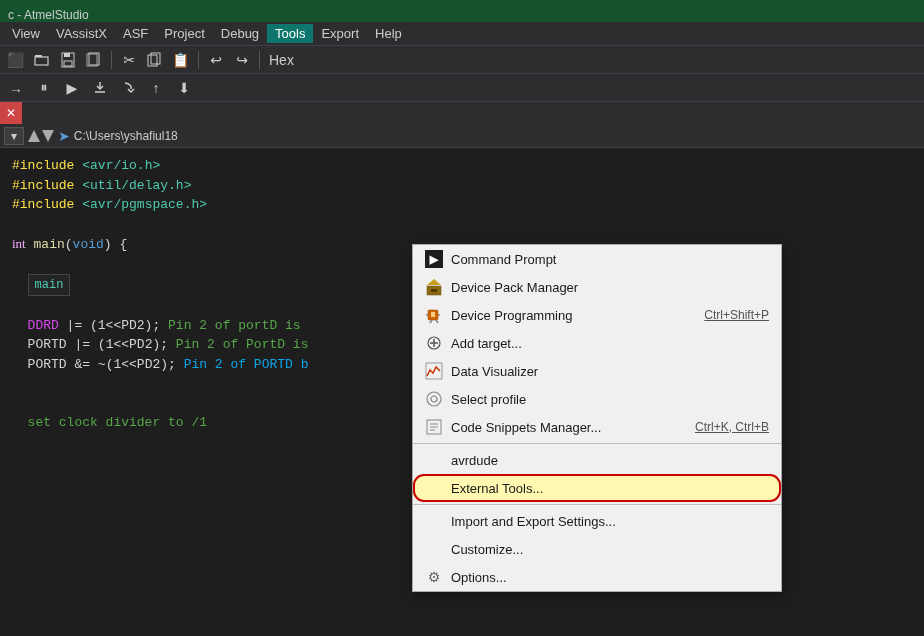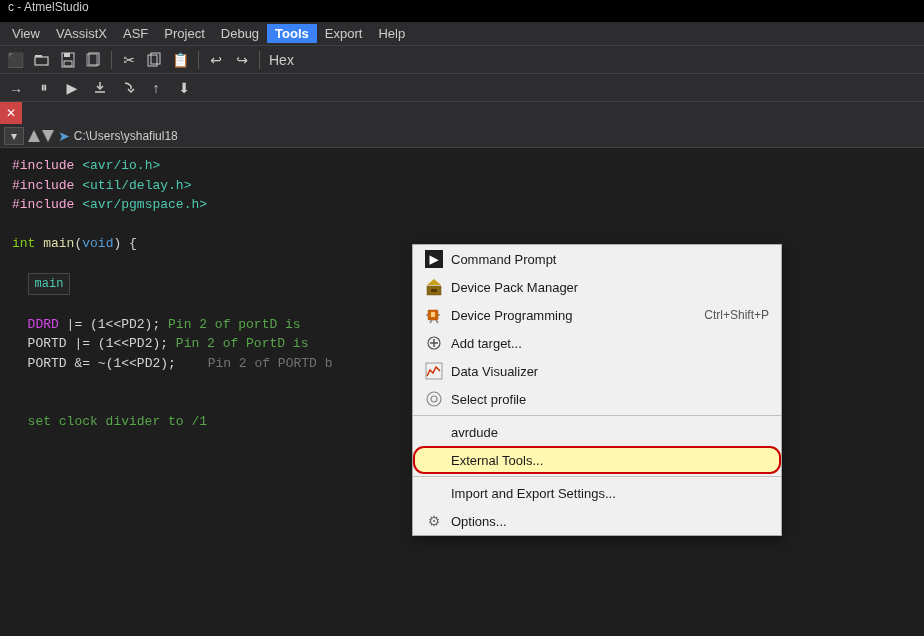--- a/index.html
+++ b/index.html
@@ -8,25 +8,25 @@
       height: 636px;
       overflow: hidden;
       font-family: 'Segoe UI', Arial, sans-serif;
       font-size: 13px;
       background: #1e1e1e;
       position: relative;
     }
 
     
     .title-bar {
-      background: #000000;
+      background: #14532d;
       color: #ccc;
       height: 22px;
       display: flex;
-      align-items: flex-start;
+      align-items: flex-end;
       padding: 0 8px;
       font-size: 12px;
     }
 
     
     .menu-bar {
       background: #2d2d30;
       color: #ccc;
       height: 24px;
       display: flex;
@@ -34,23 +34,22 @@
       padding: 0 4px;
       font-size: 13px;
       border-bottom: 1px solid #3f3f46;
     }
     .menu-item {
       padding: 2px 8px;
       cursor: pointer;
       color: #ccc;
     }
     .menu-item.active {
-      background: #3b82f6;
+      background: #0f766e;
       color: white;
-      font-weight: bold;
     }
 
     
     .toolbar {
       background: #2d2d30;
       height: 28px;
       display: flex;
       align-items: center;
       padding: 0 4px;
       border-bottom: 1px solid #3f3f46;
@@ -138,21 +137,21 @@
       left: 0;
       right: 0;
       bottom: 0;
       padding: 8px 12px;
       font-family: 'Consolas', 'Courier New', monospace;
       font-size: 13px;
       line-height: 1.5;
       overflow: auto;
     }
 
-    .kw { color: #f9a8d4; }
+    .kw { color: #fde047; }
     .inc { color: #4ec9b0; }
     .fn { color: #dcdcaa; }
     .normal { color: #d4d4d4; }
     .autocomplete {
       display: inline-block;
       background: #252526;
       border: 1px solid #464647;
       padding: 1px 6px;
       color: #4ec9b0;
       font-size: 12px;
@@ -182,20 +181,21 @@
     .dropdown-item.highlighted-border {
       background: #fff8b0;
       outline: 2px solid #cc0000;
       outline-offset: -2px;
       border-radius: 11px;
     }
     .dropdown-item .shortcut {
       margin-left: auto;
       color: #555;
       font-size: 12px;
+      text-decoration: underline;
     }
     .dropdown-icon {
       width: 18px;
       height: 18px;
       display: flex;
       align-items: center;
       justify-content: center;
       flex-shrink: 0;
       font-size: 14px;
     }
@@ -317,35 +317,35 @@
         <span class="kw">#include</span> <span class="inc">&lt;avr/io.h&gt;</span>
       </div>
       <div>
         <span class="kw">#include</span> <span class="inc">&lt;util/delay.h&gt;</span>
       </div>
       <div>
         <span class="kw">#include</span> <span class="inc">&lt;avr/pgmspace.h&gt;</span>
       </div>
       <div>&nbsp;</div>
       <div>
-        <span class="normal"></span><span class="kw" style="color:#84cc16;">int</span> <span class="fn">main</span><span class="normal">(</span><span class="kw" style="color:#569cd6;">void</span><span class="normal">) {</span>
+        <span class="normal"></span><span class="kw" style="color:#f0abfc;font-family:Liberation Serif, serif;">int</span> <span class="fn">main</span><span class="normal">(</span><span class="kw" style="color:#569cd6;">void</span><span class="normal">) {</span>
       </div>
       <div>&nbsp;</div>
       <div>
         <span style="color:#ccc;">&nbsp;&nbsp;</span><span class="autocomplete">main</span>
       </div>
       <div>&nbsp;</div>
       <div>
         <span style="color:#d946ef;">&nbsp;&nbsp;DDRD </span><span style="color:#d4d4d4;">|= (1&lt;&lt;PD2); </span><span style="color:#57a64a;">Pin 2 of portD is</span>
       </div>
       <div>
         <span style="color:#d4d4d4;">&nbsp;&nbsp;PORTD </span><span style="color:#d4d4d4;">|= (1&lt;&lt;PD2); </span><span style="color:#57a64a;">Pin 2 of PortD is</span>
       </div>
       <div>
-        <span style="color:#d4d4d4;">&nbsp;&nbsp;PORTD </span><span style="color:#d4d4d4;">&amp;= ~(1&lt;&lt;PD2); </span><span style="color:#737373;margin-left:24px;">Pin 2 of PORTD b</span>
+        <span style="color:#d4d4d4;">&nbsp;&nbsp;PORTD </span><span style="color:#d4d4d4;">&amp;= ~(1&lt;&lt;PD2); </span><span style="color:#0ea5e9;">Pin 2 of PORTD b</span>
       </div>
       <div>&nbsp;</div>
       <div>&nbsp;</div>
       <div>
         <span style="color:#57a64a;">&nbsp;&nbsp;set clock divider to /1</span>
       </div>
     </div>
 
     <div class="dropdown-overlay">
 
@@ -404,20 +404,32 @@
       <div class="dropdown-item">
         <div class="dropdown-icon">
           <svg width="18" height="18" viewBox="0 0 18 18">
             <circle cx="9" cy="9" r="7" fill="none" stroke="#888" stroke-width="1.2"></circle>
             <circle cx="9" cy="9" r="3" fill="none" stroke="#888" stroke-width="1.2"></circle>
           </svg>
         </div>
         <span>Select profile</span>
       </div>
 
+      <div class="dropdown-item">
+        <div class="dropdown-icon">
+          <svg width="18" height="18" viewBox="0 0 18 18">
+            <rect x="2" y="2" width="14" height="14" fill="none" stroke="#888" stroke-width="1"></rect>
+            <line x1="5" y1="6" x2="13" y2="6" stroke="#888" stroke-width="1"></line>
+            <line x1="5" y1="9" x2="13" y2="9" stroke="#888" stroke-width="1"></line>
+            <line x1="5" y1="12" x2="10" y2="12" stroke="#888" stroke-width="1"></line>
+          </svg>
+        </div>
+        <span>Code Snippets Manager...</span>
+        <span class="shortcut">Ctrl+K, Ctrl+B</span>
+      </div>
 
 
       <div class="dropdown-sep"></div>
 
       <div class="dropdown-item">
         <div class="dropdown-icon"></div>
         <span>avrdude</span>
       </div>
 
       <div class="dropdown-item highlighted-border">
@@ -425,20 +437,24 @@
         <span>External Tools...</span>
       </div>
 
       <div class="dropdown-sep"></div>
 
       <div class="dropdown-item">
         <div class="dropdown-icon"></div>
         <span>Import and Export Settings...</span>
       </div>
 
+      <div class="dropdown-item">
+        <div class="dropdown-icon"></div>
+        <span>Customize...</span>
+      </div>
 
       <div class="dropdown-item">
         <div class="dropdown-icon" style="font-size:14px;color:#666;">⚙</div>
         <span>Options...</span>
       </div>
     </div>
 
   </div>
 </div>
 

